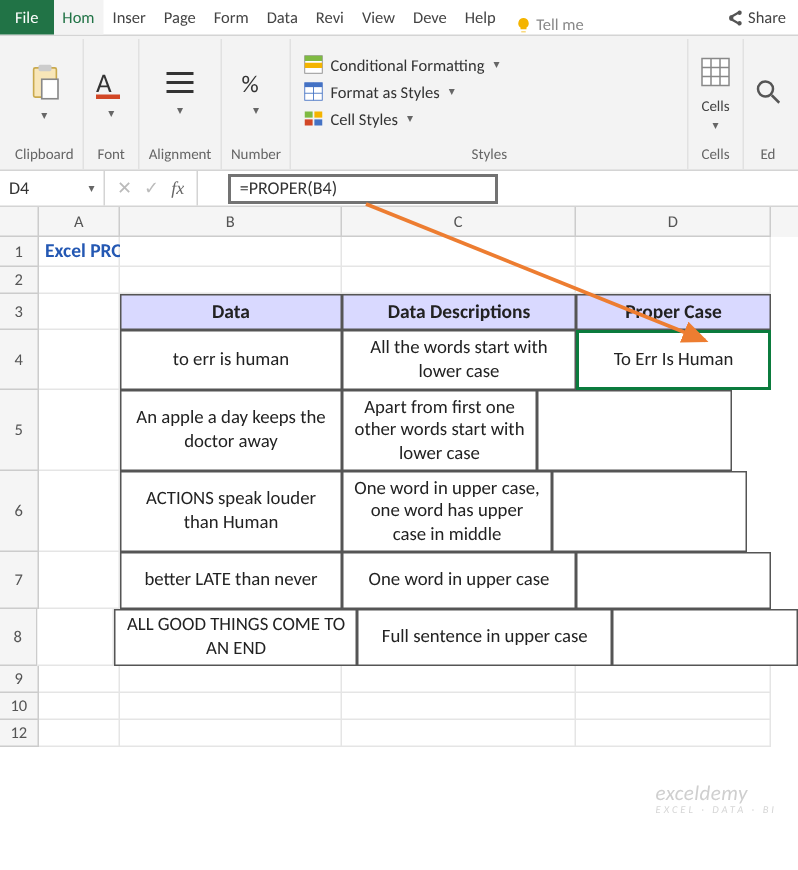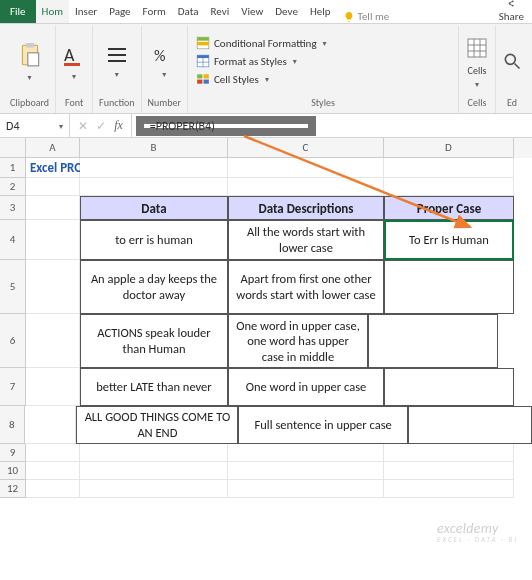--- a/index.html
+++ b/index.html
@@ -5,42 +5,42 @@
 * { box-sizing: border-box; margin: 0; padding: 0; font-family: "Segoe UI", Calibri, sans-serif; }
 body { background: #fff; width: 532px; height: 580px; overflow: hidden; position: relative; }
 
 
 .tabbar { display: flex; align-items: center; height: 24px; background: #fff; border-bottom: 1px solid #d4d4d4; font-size: 11px; color: #444; }
 .tabbar .tab { padding: 0 6px; height: 100%; display: flex; align-items: center; white-space: nowrap; overflow: hidden; }
 .tabbar .tab.file { background: #217346; color: #fff; padding: 0 10px; }
 .tabbar .tab.active { background: #f3f3f3; color: #217346; font-weight: 400; }
 .tabbar .spacer { flex: 1; }
 .tabbar .tellme { color: #888; display: flex; align-items: flex-end; gap: 3px; }
-.tabbar .share { color: #444; display: flex; align-items: center; gap: 3px; padding-right: 8px; flex-direction: column; }
+.tabbar .share { color: #444; display: flex; align-items: center; gap: 3px; padding-right: 8px; }
 
 
 .ribbon { display: flex; height: 90px; background: #f3f3f3; border-bottom: 1px solid #d4d4d4; padding: 2px 4px 0 4px; }
 .group { display: flex; flex-direction: column; align-items: center; justify-content: space-between; padding: 2px 6px; border-right: 1px solid #e1e1e1; font-size: 10px; color: #666; }
 .group .gtop { flex:1; display:flex; align-items:center; }
 .group .glabel { font-size: 10px; color: #666; padding: 2px 0; }
 .group svg { }
 .bigbtn { display:flex; flex-direction:column; align-items:center; gap:2px; color:#444; font-size:10px; }
 .dd { font-size: 8px; color:#666; }
 .styles-col { display:flex; flex-direction:column; gap:2px; font-size:11px; color:#333; }
 .styles-col .srow { display:flex; align-items:center; gap:4px; padding: 1px 2px; }
 .styles-col .srow .dd { margin-left:2px; }
 
 
 .fbar { display:flex; align-items:center; height:24px; border-bottom:1px solid #d4d4d4; font-size:12px; }
 .namebox { width:70px; padding:0 6px; border-right:1px solid #d4d4d4; height:100%; display:flex; align-items:center; color:#333; }
 .namebox .dd { margin-left:auto; }
 .fbtns { display:flex; align-items:center; gap:8px; padding:0 8px; color:#aaa; border-right:1px solid #d4d4d4; height:100%; }
 .fx { font-style:italic; font-family: "Times New Roman", serif; color:#666; font-size:12px; }
 .formula-wrap { flex:1; position:relative; height:100%; display:flex; align-items:center; }
-.formula-input { border:8px solid #737373; background:#fff; padding:1px 6px; font-size:12px; color:#333; width:180px; height:20px; display:flex; align-items:center; position:relative; margin-left:4px;}
+.formula-input { border:2px solid #737373; background:#fff; padding:1px 6px; font-size:12px; color:#333; width:180px; height:20px; display:flex; align-items:center; position:relative; margin-left:20px;}
 .arrow-svg { position:absolute; left:100px; top:18px; z-index:5; pointer-events:none; }
 
 
 .grid { position:relative; }
 .colheads { display:flex; height:20px; font-size:11px; color:#555; background:#f5f5f5; }
 .corner { width:26px; border-right:1px solid #ccc; border-bottom:1px solid #ccc; background:#f5f5f5;}
 .ch { border-right:1px solid #ccc; border-bottom:1px solid #ccc; display:flex; align-items:center; justify-content:center; background:#f5f5f5;}
 .rowhead { width:26px; border-right:1px solid #ccc; border-bottom:1px solid #ccc; display:flex; align-items:center; justify-content:center; background:#f5f5f5; font-size:11px; color:#555;}
 .row { display:flex; }
 .cell { border-right:1px solid #e5e5e5; border-bottom:1px solid #e5e5e5; font-size:12px; display:flex; align-items:center; padding:0 4px; background:#fff; overflow:hidden; }
@@ -113,21 +113,21 @@
   </div>
   <div class="group">
     <div class="gtop">
       <div class="bigbtn">
         <svg width="24" height="24" viewBox="0 0 24 24">
             <path stroke="#333" stroke-width="2" d="M3 6h18M3 12h18M3 18h18"></path>
           </svg>
         <span class="dd">▾</span>
       </div>
     </div>
-    <div class="glabel">Function</div>
+    <div class="glabel">Alignment</div>
   </div>
   <div class="group">
     <div class="gtop">
       <div class="bigbtn">
         <svg width="24" height="24" viewBox="0 0 24 24">
             <text x="2" y="18" font-size="16" fill="#333">%</text>
           </svg>
         <span class="dd">▾</span>
       </div>
     </div>
@@ -262,21 +262,21 @@
     <div class="cell" style="width:54px"></div>
     <div class="cell tbl-cell" style="width:148px">to err is human</div>
     <div class="cell tbl-cell" style="width:156px">All the words start with lower case</div>
     <div class="cell tbl-cell sel" style="width:130px">To Err Is Human</div>
   </div>
 
   <div class="row" style="height:54px">
     <div class="rowhead">5</div>
     <div class="cell" style="width:54px"></div>
     <div class="cell tbl-cell" style="width:148px">An apple a day keeps the doctor away</div>
-    <div class="cell tbl-cell" style="width:156px">Apart from first one other words start with lower case</div>
+    <div class="cell tbl-cell" style="width:130px">Apart from first one other words start with lower case</div>
     <div class="cell tbl-cell" style="width:130px"></div>
   </div>
 
   <div class="row" style="height:54px">
     <div class="rowhead">6</div>
     <div class="cell" style="width:54px"></div>
     <div class="cell tbl-cell" style="width:148px">ACTIONS speak louder than Human</div>
     <div class="cell tbl-cell" style="width:140px">One word in upper case, one word has upper case in middle</div>
     <div class="cell tbl-cell" style="width:130px"></div>
   </div>

